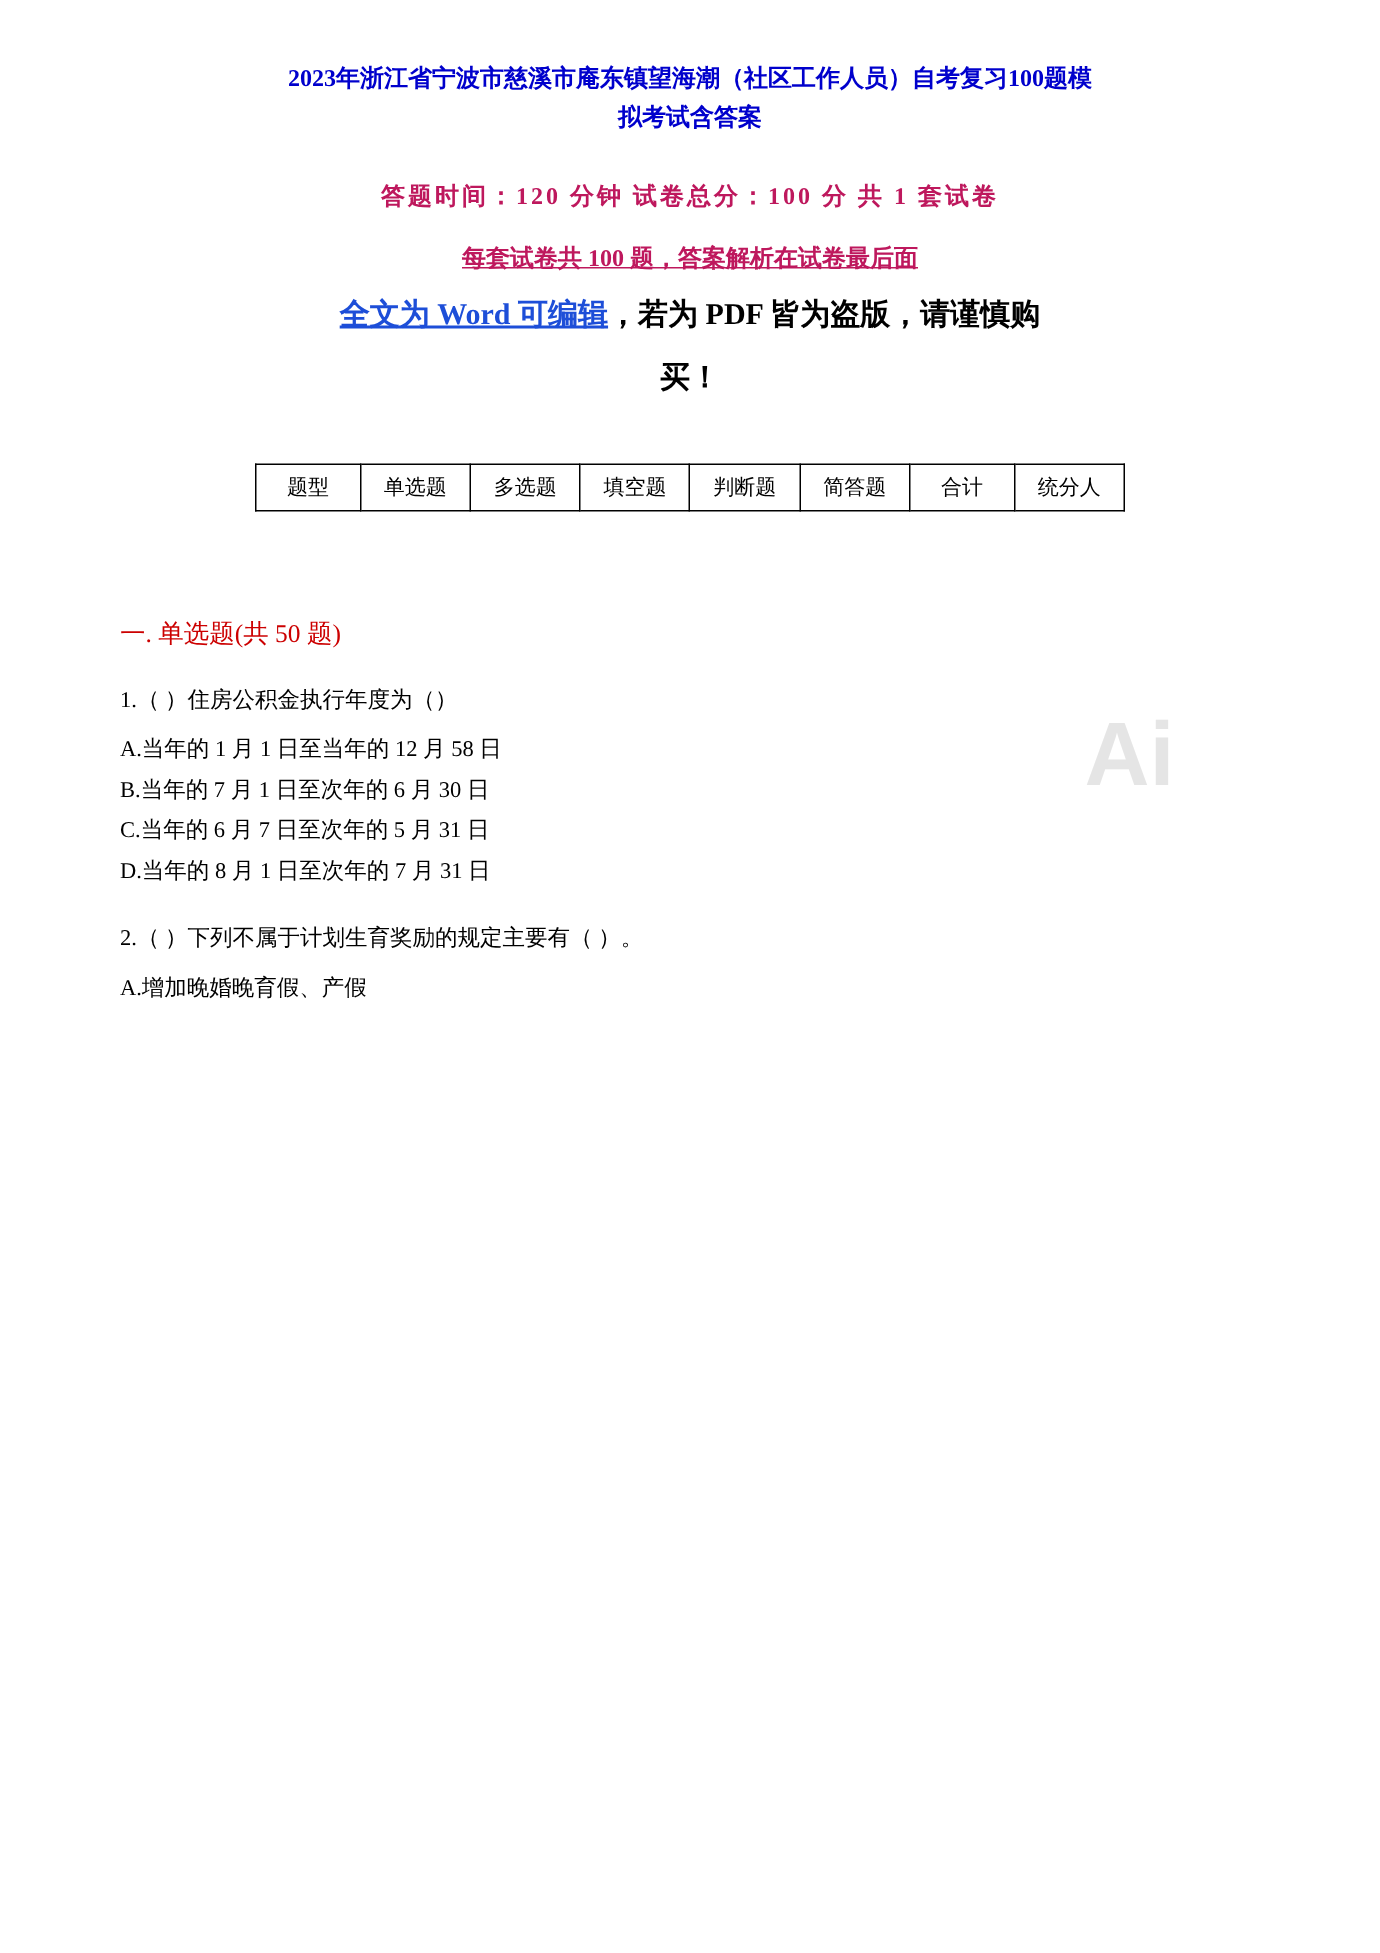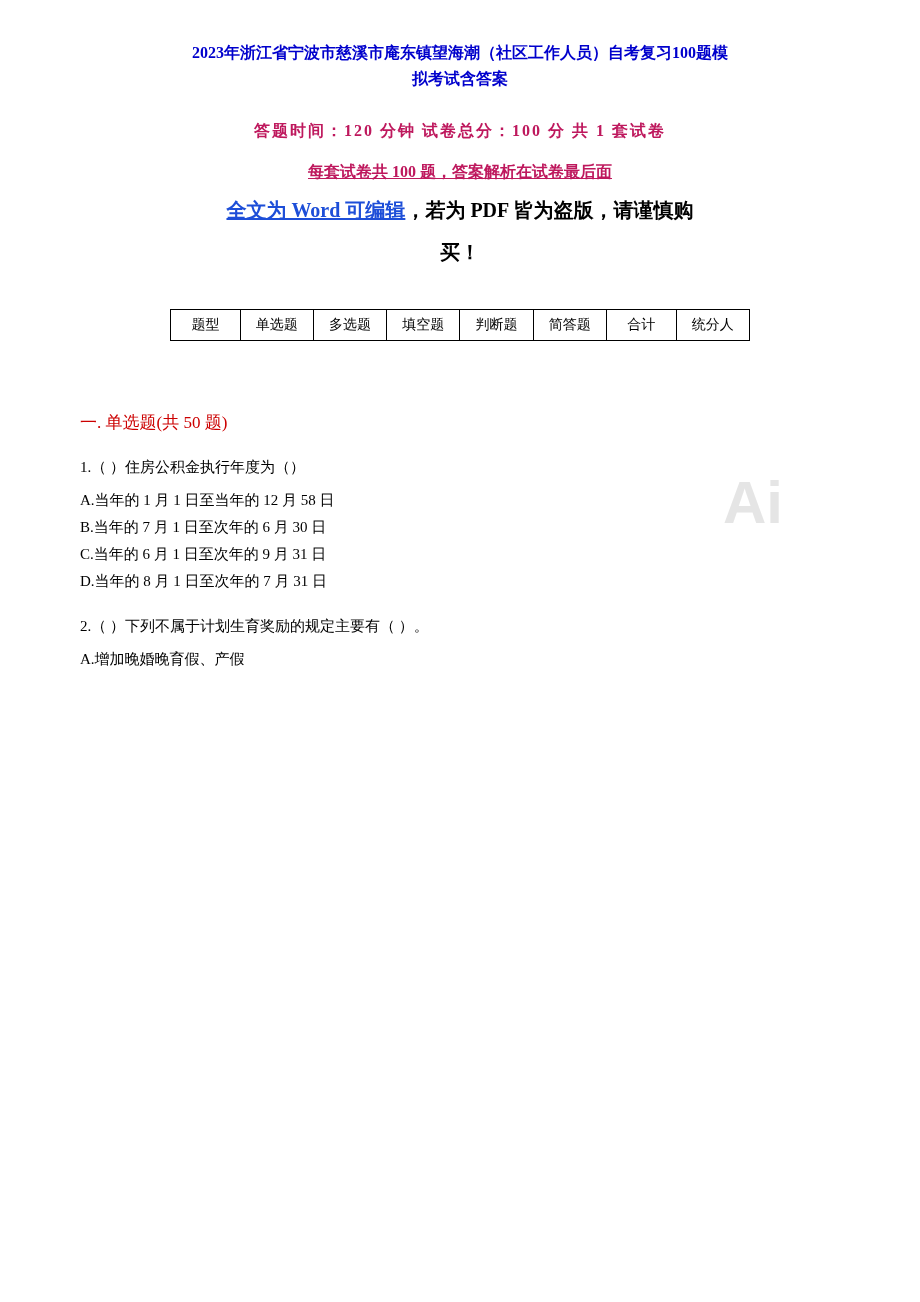--- a/index.html
+++ b/index.html
@@ -179,21 +179,21 @@
 
 
   <div class="question-section-title">
     <span>一. 单选题(共 50 题)</span>
   </div>
 
   <div class="question-block">
     <div class="question-text">1.（ ）住房公积金执行年度为（）</div>
     <div class="option-line">A.当年的 1 月 1 日至当年的 12 月 58 日</div>
     <div class="option-line">B.当年的 7 月 1 日至次年的 6 月 30 日</div>
-    <div class="option-line">C.当年的 6 月 1 日至次年的 9 月 31 日</div>
+    <div class="option-line">C.当年的 6 月 7 日至次年的 5 月 31 日</div>
     <div class="option-line">D.当年的 8 月 1 日至次年的 7 月 31 日</div>
   </div>
 
   <div class="question-block">
     <div class="question-text">2.（ ）下列不属于计划生育奖励的规定主要有（ ）。</div>
     <div class="option-line">A.增加晚婚晚育假、产假</div>
   </div>
 
 </div>
 

